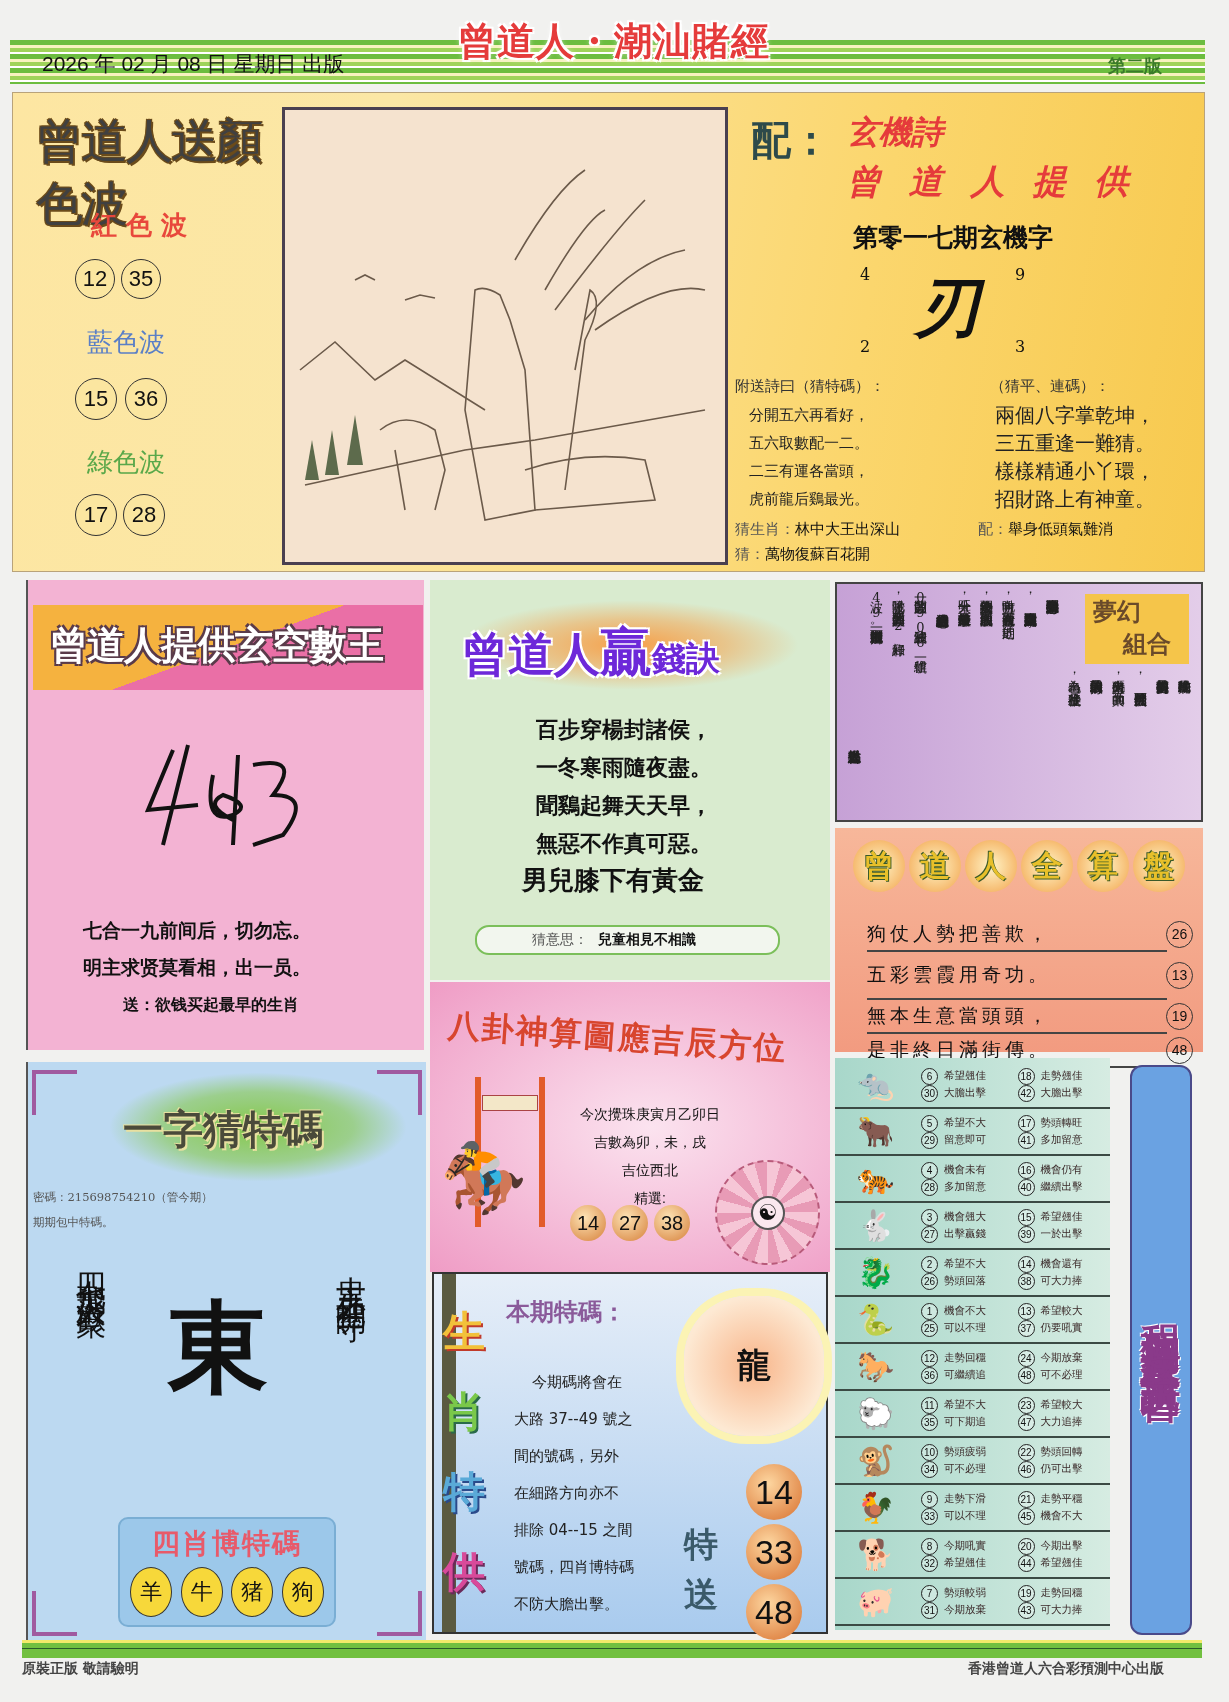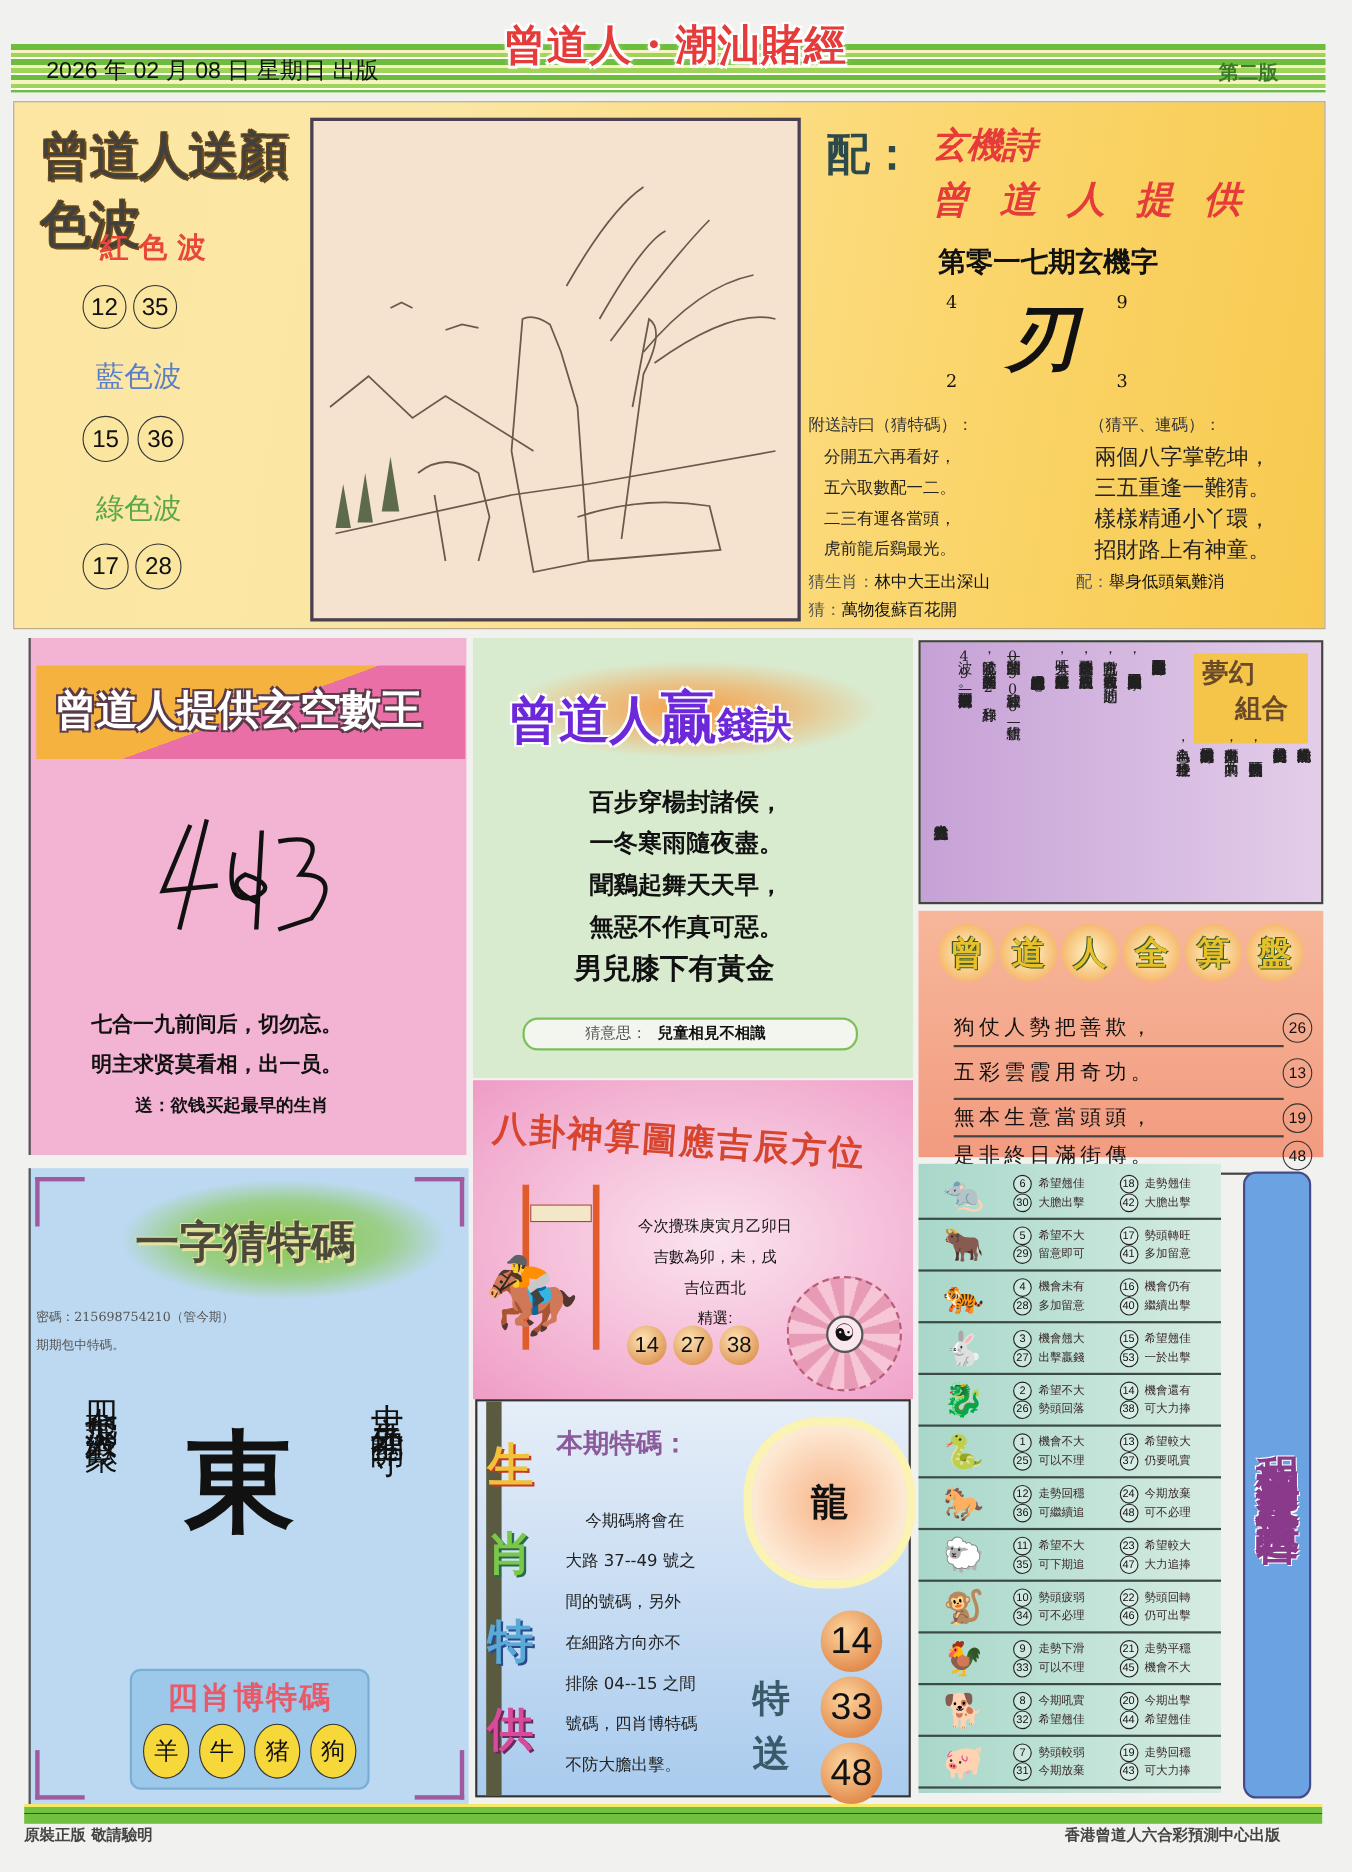--- a/index.html
+++ b/index.html
@@ -131,21 +131,21 @@
     <div>無惡不作真可惡。</div>
   </div>
   <div class="abs serif" style="left:92px;top:283px;font-size:26px;font-weight:bold">男兒膝下有黃金</div>
   <div class="abs" style="left:45px;top:345px;width:305px;height:30px;border:2px solid #7bbf5a;border-radius:14px;background:#f2f6ee;display:flex;align-items:center;padding-left:55px;font-size:14px">
     <span style="color:#555;margin-right:10px">猜意思：</span>
       <span class="serif" style="font-weight:bold">兒童相見不相識</span>
   </div>
 </div>
 
 <div class="abs" style="left:835px;top:582px;width:368px;height:240px;background:linear-gradient(90deg,#c6a1d6,#e3cde9);border:2px solid #444;">
-  <div class="abs" style="left:248px;top:10px;width:104px;height:82px;background:#f5c54a;">
+  <div class="abs" style="left:248px;top:10px;width:104px;height:70px;background:#f5c54a;">
     <div style="font-size:24px;font-weight:bold;color:#6a4a2a;margin:2px 0 0 8px">夢幻</div>
     <div style="font-size:24px;font-weight:bold;color:#6a4a2a;margin-left:38px">組合</div>
   </div>
   <div class="abs vtext serif" style="right:6px;top:6px;height:228px;font-size:13px;line-height:22px;color:#222;direction:ltr">
     <span style="display:block;padding-top:80px">從昨晚的攪珠結果</span>
     <span style="display:block;padding-top:80px">得出目前的夢幻祝賀走勢</span>
     <span style="display:block;padding-top:80px">，則仍然可大膽往旺門號</span>
     <span style="display:block;padding-top:80px">碼方向來出擊，而其中的</span>
     <span style="display:block;padding-top:80px">細路方向的表現目前的較</span>
     <span style="display:block;padding-top:80px">為出色，且往一些半冷號</span>
@@ -359,21 +359,21 @@
             <span class="zn">27</span>
             <span>出擊贏錢</span>
           </div>
         </div>
         <div class="zcell">
           <div class="zline">
             <span class="zn">15</span>
             <span>希望翹佳</span>
           </div>
           <div class="zline">
-            <span class="zn">53</span>
+            <span class="zn">39</span>
             <span>一於出擊</span>
           </div>
         </div>
       </div>
       <div class="zrow" style="height: 47px;">
         <div class="zimg" title="">
           <span>🐉</span>
         </div>
         <div class="zcell">
           <div class="zline">

